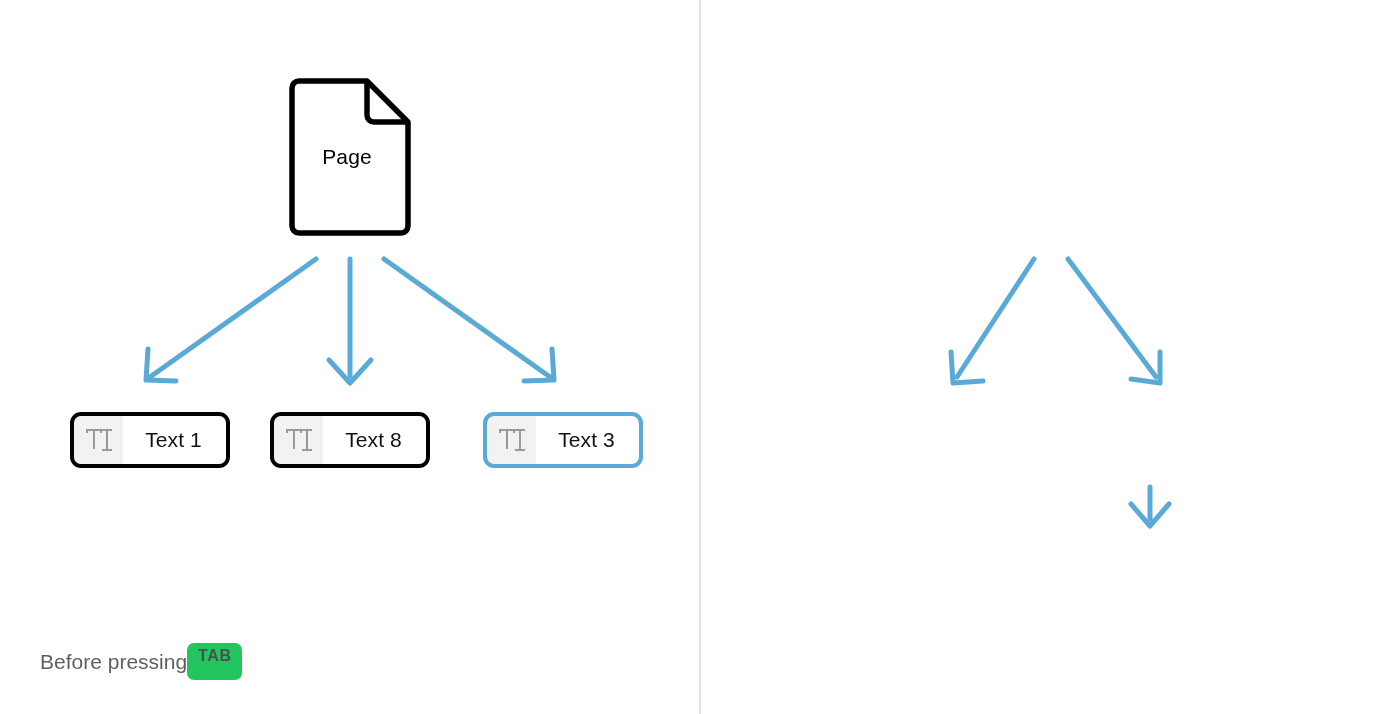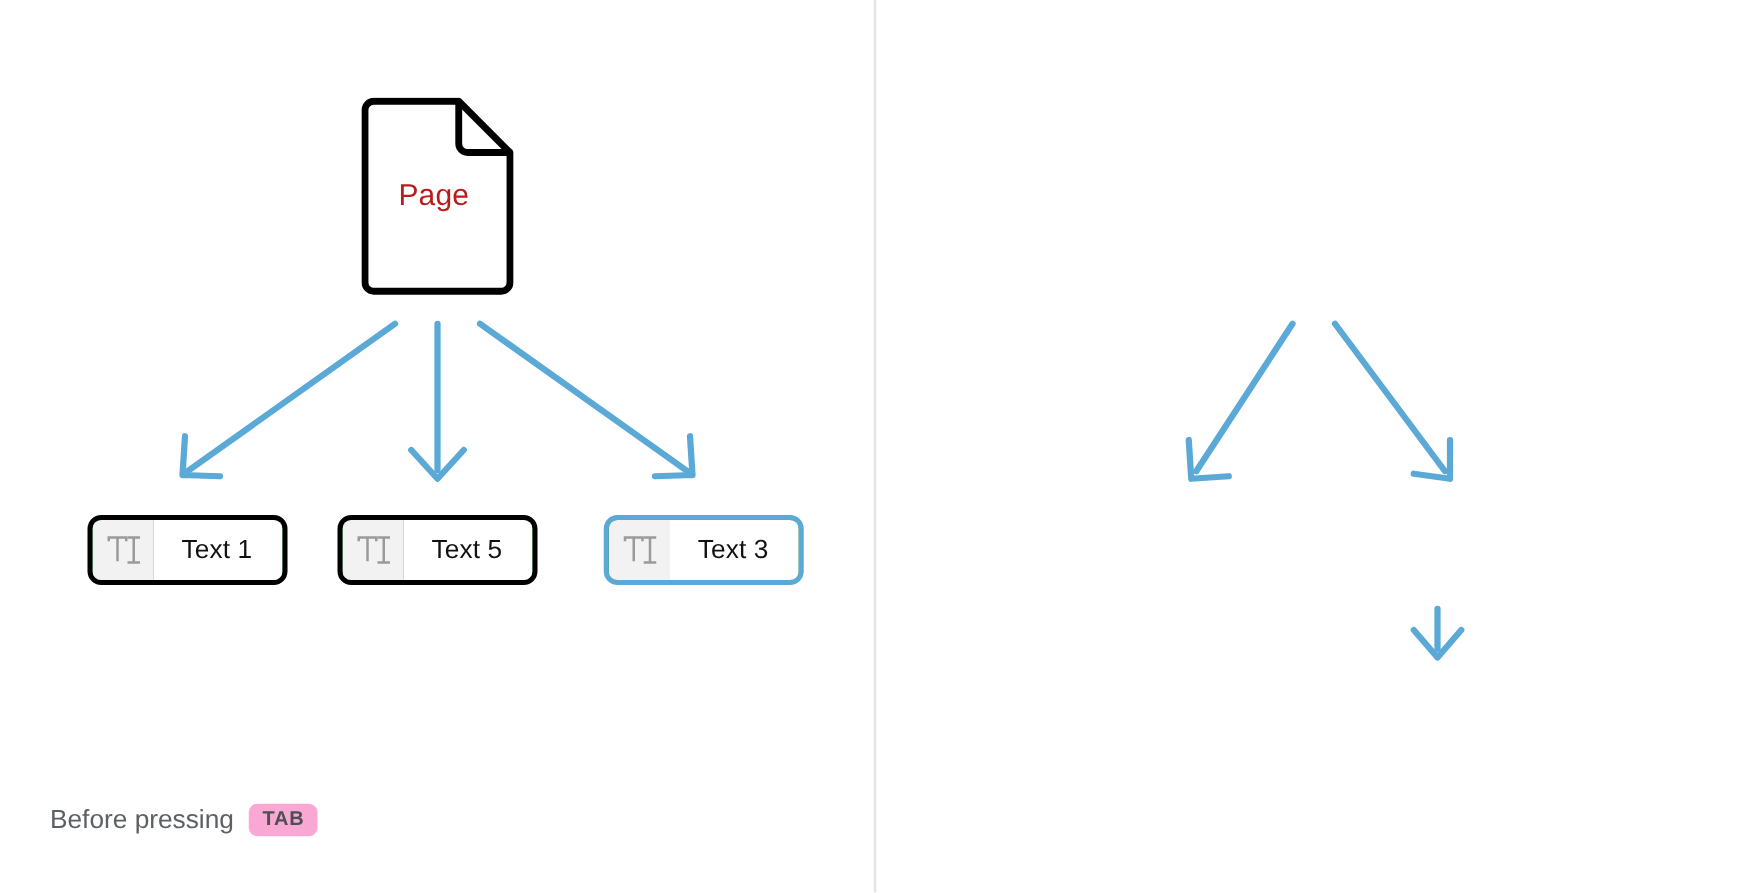--- a/index.html
+++ b/index.html
@@ -60,22 +60,22 @@
     height: 158px;
   }
   .page-node svg { display: block; width: 122px; height: 158px; }
   .page-node .page-label {
     position: absolute;
     left: 0; top: 0;
     width: 116px; height: 158px;
     display: flex;
     align-items: center;
     justify-content: center;
-    font-size: 24px;
-    color: #b91c1c;
+    font-size: 21px;
+    color: #000000;
     letter-spacing: 0.1px;
   }
 
   
   .text-node {
     position: absolute;
     width: 160px;
     height: 56px;
     box-sizing: border-box;
     border: 4px solid #000000;
@@ -107,36 +107,35 @@
     background: #ffffff;
     padding-right: 2px;
     letter-spacing: 0.1px;
   }
 
   
   .caption {
     position: absolute;
     display: flex;
     align-items: center;
-    gap: 12px;
     font-size: 21px;
     color: #5c5f63;
     white-space: nowrap;
   }
   .caption .kbd {
     display: inline-flex;
     align-items: center;
     justify-content: center;
-    background: #f9a8d4;
+    background: #22c55e;
     color: #4c5054;
     border-radius: 7px;
     font-size: 16px;
     font-weight: bold;
     letter-spacing: 0.6px;
-    padding: 5px 10px 5px 11px;
+    padding: 5px 10px 16px 11px;
     line-height: 1;
     text-align: right;
   }
 </style>
 </head>
 <body>
 
 <div class="canvas">
 
   <div class="panel panel-before">
@@ -177,21 +176,21 @@
       <span class="node-label">Text 1</span>
     </div>
 
     <div class="text-node" style="left:270px; top:412px;">
       <span class="icon-cell">
         <svg width="30" height="26" viewBox="0 0 30 26">
           <path d="M 3 5 L 3 3 L 17 3 L 17 5 M 10 3 L 10 21" stroke="#9a9a9a" stroke-width="2" fill="none" stroke-linecap="square"></path>
           <path d="M 19 3 L 27 3 M 19 23 L 27 23 M 23 3 L 23 23" stroke="#9a9a9a" stroke-width="2" fill="none" stroke-linecap="square"></path>
         </svg>
       </span>
-      <span class="node-label">Text 5</span>
+      <span class="node-label">Text 8</span>
     </div>
 
     <div class="text-node selected" style="left:483px; top:412px;">
       <span class="icon-cell">
         <svg width="30" height="26" viewBox="0 0 30 26">
           <path d="M 3 5 L 3 3 L 17 3 L 17 5 M 10 3 L 10 21" stroke="#9a9a9a" stroke-width="2" fill="none" stroke-linecap="square"></path>
           <path d="M 19 3 L 27 3 M 19 23 L 27 23 M 23 3 L 23 23" stroke="#9a9a9a" stroke-width="2" fill="none" stroke-linecap="square"></path>
         </svg>
       </span>
       <span class="node-label">Text 3</span>

